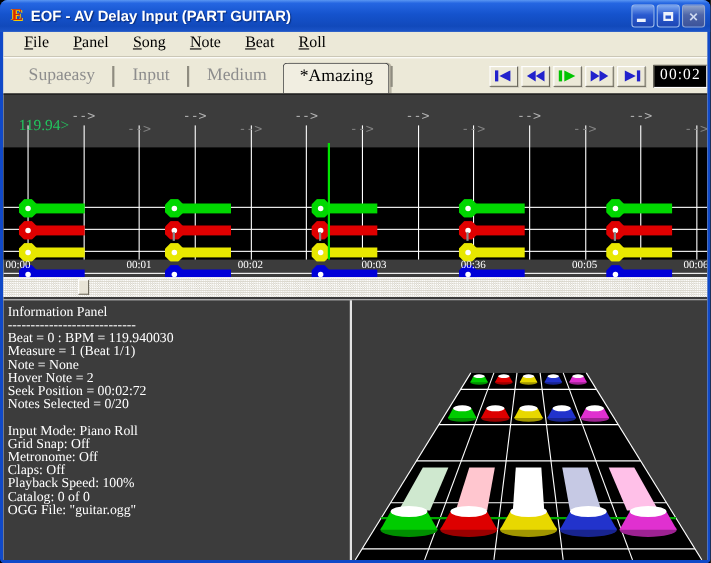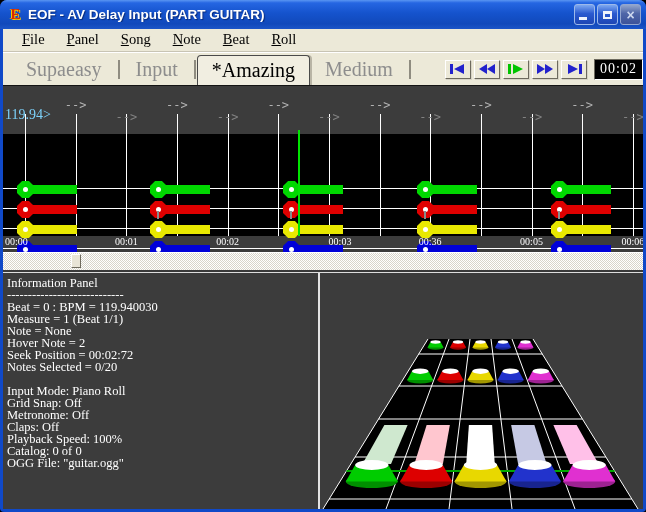--- a/index.html
+++ b/index.html
@@ -22,37 +22,37 @@
   .glyph-min{position:absolute;left:4px;bottom:4px;width:8px;height:3px;background:#eef3fc;}
   .glyph-max{width:9px;height:8px;border:2px solid #eef3fc;border-top-width:3px;box-sizing:border-box;background:transparent;}
   .glyph-x{color:#cdd8ef;font-family:"Liberation Sans",sans-serif;font-weight:bold;font-size:14px;line-height:14px;}
   
   .client{position:absolute;left:3px;right:3px;top:29px;bottom:3px;background:#ece9d8;overflow:hidden;}
   .menubar{height:22px;display:flex;align-items:center;padding-left:8px;background:#ece9d8;
     border-bottom:1px solid #c8c4b4;font-size:14.5px;color:#000;}
   .menu-item{display:inline-block;padding:1px 11px 2px 11px;}
   .menu-item::first-letter{text-decoration:underline;}
   .toolbar{height:33px;background:#ece9d8;border-top:1px solid #fff;display:flex;align-items:center;box-sizing:border-box;}
-  .tabs{display:flex;align-items:center;padding-left:8px;font-size:20px;height:100%;}
+  .tabs{display:flex;align-items:center;padding-left:8px;font-size:16px;height:100%;}
   .tab{padding:2px 15px;color:#8d8d8d;white-space:nowrap;}
   .tab.active{color:#000;background:#f1eee1;border:1px solid #4a4a4a;border-bottom:none;
     border-radius:4px 4px 0 0;padding:3px 14px 6px 14px;margin-bottom:-4px;box-shadow:2px 0 0 #b9b5a5;}
   .tab-divider{width:2px;height:19px;background:#8f8c80;margin:0 1px;}
   .transport{margin-left:auto;display:flex;gap:3px;align-items:center;padding-right:4px;}
   .tbtn{width:26px;height:19px;background:#ece9d8;border:1px solid;border-color:#fff #6d6a5e #6d6a5e #fff;
     box-shadow:1px 1px 0 #40404020;display:flex;align-items:center;justify-content:center;padding:0;}
   .time-display{margin-left:3px;background:#000;color:#fff;font-size:14px;padding:1px 5px 2px 5px;
     border:1px solid;border-color:#6d6a5e #fff #fff #6d6a5e;letter-spacing:1px;white-space:nowrap;}
   
   .editor{height:167px;background:#3c3c3c;position:relative;overflow:hidden;border-top:1px solid #141414;box-sizing:border-box;}
   .ed-black{position:absolute;left:0;right:0;top:48px;height:102px;background:#000;}
   .lane-line{position:absolute;left:0;right:0;height:1px;background:#fff;}
   .beat-line{position:absolute;width:1px;top:28px;height:122px;background:#fff;}
   .beat-arrow{position:absolute;font-family:"DejaVu Sans Mono",monospace;font-size:12px;transform:translateX(-50%);white-space:pre;}
-  .bpm-label{position:absolute;left:2px;top:21px;color:#7dd3fc;font-size:14px;text-align:right;}
+  .bpm-label{position:absolute;left:14px;top:21px;color:#22c55e;font-size:14px;text-align:right;}
   .note-bar{position:absolute;height:9px;}
   .note-head{position:absolute;width:17px;height:17px;
     clip-path:polygon(30% 0,70% 0,100% 30%,100% 70%,70% 100%,30% 100%,0 70%,0 30%);}
   .note-dot{position:absolute;width:5px;height:5px;border-radius:50%;background:#fff;left:6px;top:6px;}
   .hover-tick{position:absolute;width:2px;height:8px;background:#8a8a8a;}
   .seek-line{position:absolute;top:44px;height:106px;width:2px;}
   .timeline-label{position:absolute;top:150px;color:#fff;font-size:10px;transform:translateX(-50%);white-space:nowrap;}
   .timeline-label.first{transform:none;}
   
   .hscroll{height:17px;position:relative;border-top:1px solid #fff;border-bottom:2px solid #3a3a3a;box-sizing:content-box;
@@ -94,22 +94,22 @@
         <div class="menu-item">Note</div>
         <div class="menu-item">Beat</div>
         <div class="menu-item">Roll</div>
       </div>
     <div class="toolbar">
       <div class="tabs" id="tabs">
           <div class="tab">Supaeasy</div>
           <div class="tab-divider"></div>
           <div class="tab">Input</div>
           <div class="tab-divider"></div>
+          <div class="tab">Medium</div>
           <div class="tab active">*Amazing</div>
-          <div class="tab">Medium</div>
           <div class="tab-divider"></div>
         </div>
       <div class="transport" id="transport">
           <button class="tbtn">
             <svg width="18" height="12" viewBox="0 0 18 12">
               <rect x="1" y="1" width="3" height="10" fill="#2222cc"></rect>
               <polygon points="15,1 5,6 15,11" fill="#2222cc"></polygon>
             </svg>
           </button>
           <button class="tbtn">

